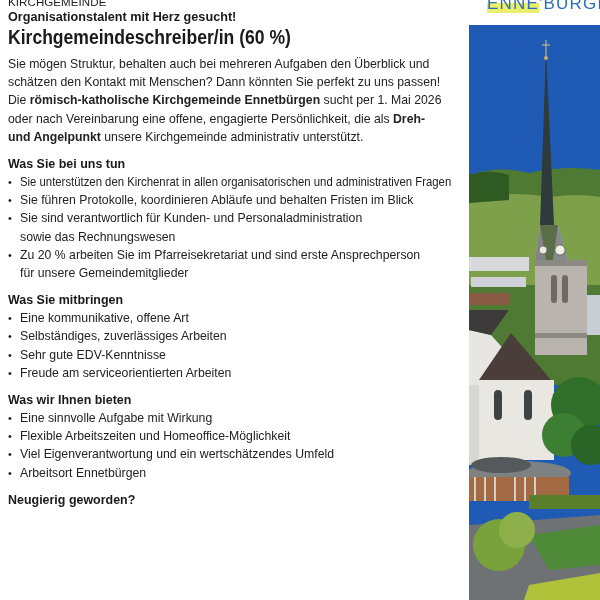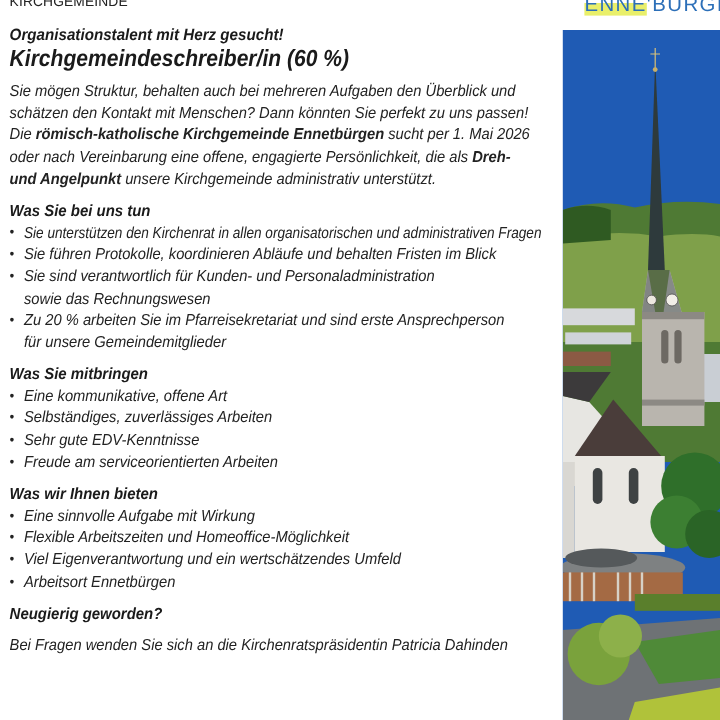--- a/index.html
+++ b/index.html
@@ -4,21 +4,21 @@
 <style>
   * { margin: 0; padding: 0; box-sizing: border-box; }
   html, body { width: 600px; height: 600px; overflow: hidden; background: #ffffff; }
   body { position: relative; font-family: "Liberation Sans", sans-serif; color: #1a1a1a; }
 
   .org-label { position: absolute; left: 8px; top: -4px; font-size: 11.5px; color: #222; letter-spacing: 0.1px; }
 
   .logo { position: absolute; left: 487px; top: -6px; height: 20px; font-size: 17px; color: #2c6fb8; letter-spacing: 1.2px; white-space: nowrap; font-family: "Liberation Sans", sans-serif; }
   .logo .hl { background: linear-gradient(to bottom, transparent 0%, transparent 45%, #e9ef6a 45%, #e9ef6a 100%); }
 
-  .content { position: absolute; left: 8px; top: 20px; width: 455px; font-style: italic; }
+  .content { position: absolute; left: 8px; top: 8px; width: 455px; }
   .tagline { font-size: 13.6px; font-weight: bold; line-height: 17px; color: #1a1a1a; transform: scaleX(0.93); transform-origin: left; white-space: nowrap; }
   .title { font-size: 19.5px; font-weight: bold; line-height: 24px; margin-top: 0px; color: #1a1a1a; transform: scaleX(0.9); transform-origin: left; white-space: nowrap; }
 
   .intro { margin-top: 6px; font-size: 13.2px; line-height: 18.2px; color: #222; }
   .intro b { font-weight: bold; }
   .intro .line { display: block; white-space: nowrap; transform: scaleX(0.93); transform-origin: left; }
 
   .section { margin-top: 9px; }
   .section h2 { font-size: 13.4px; font-weight: bold; line-height: 18px; color: #1a1a1a; transform: scaleX(0.93); transform-origin: left; white-space: nowrap; }
   .section ul { list-style: none; }
@@ -119,23 +119,20 @@
         </li>
       <li>
           <span class="bullet">•</span>
           <span class="txt">Arbeitsort Ennetbürgen</span>
         </li>
     </ul>
   </div>
 
   <div class="contact">
     <h2>Neugierig geworden?</h2>
-    <p class="question">
-      <span class="line">Bei Fragen wenden Sie sich an die Kirchenratspräsidentin Patricia Dahinden</span>
-    </p>
   </div>
 </div>
 
 <div class="photo">
   <svg width="131" height="575" viewBox="0 0 131 575" xmlns="http://www.w3.org/2000/svg">
     <rect x="0" y="0" width="131" height="575" fill="#1f5bb4"></rect>
 
     <path d="M0 150 Q30 140 60 148 Q95 140 131 145 L131 360 L0 360 Z" fill="#4f7a34"></path>
     <path d="M0 175 Q40 165 80 172 Q110 168 131 172 L131 260 L0 260 Z" fill="#7fa04a"></path>
     <path d="M0 150 Q20 143 40 150 L40 175 L0 178 Z" fill="#2f5a22"></path>

